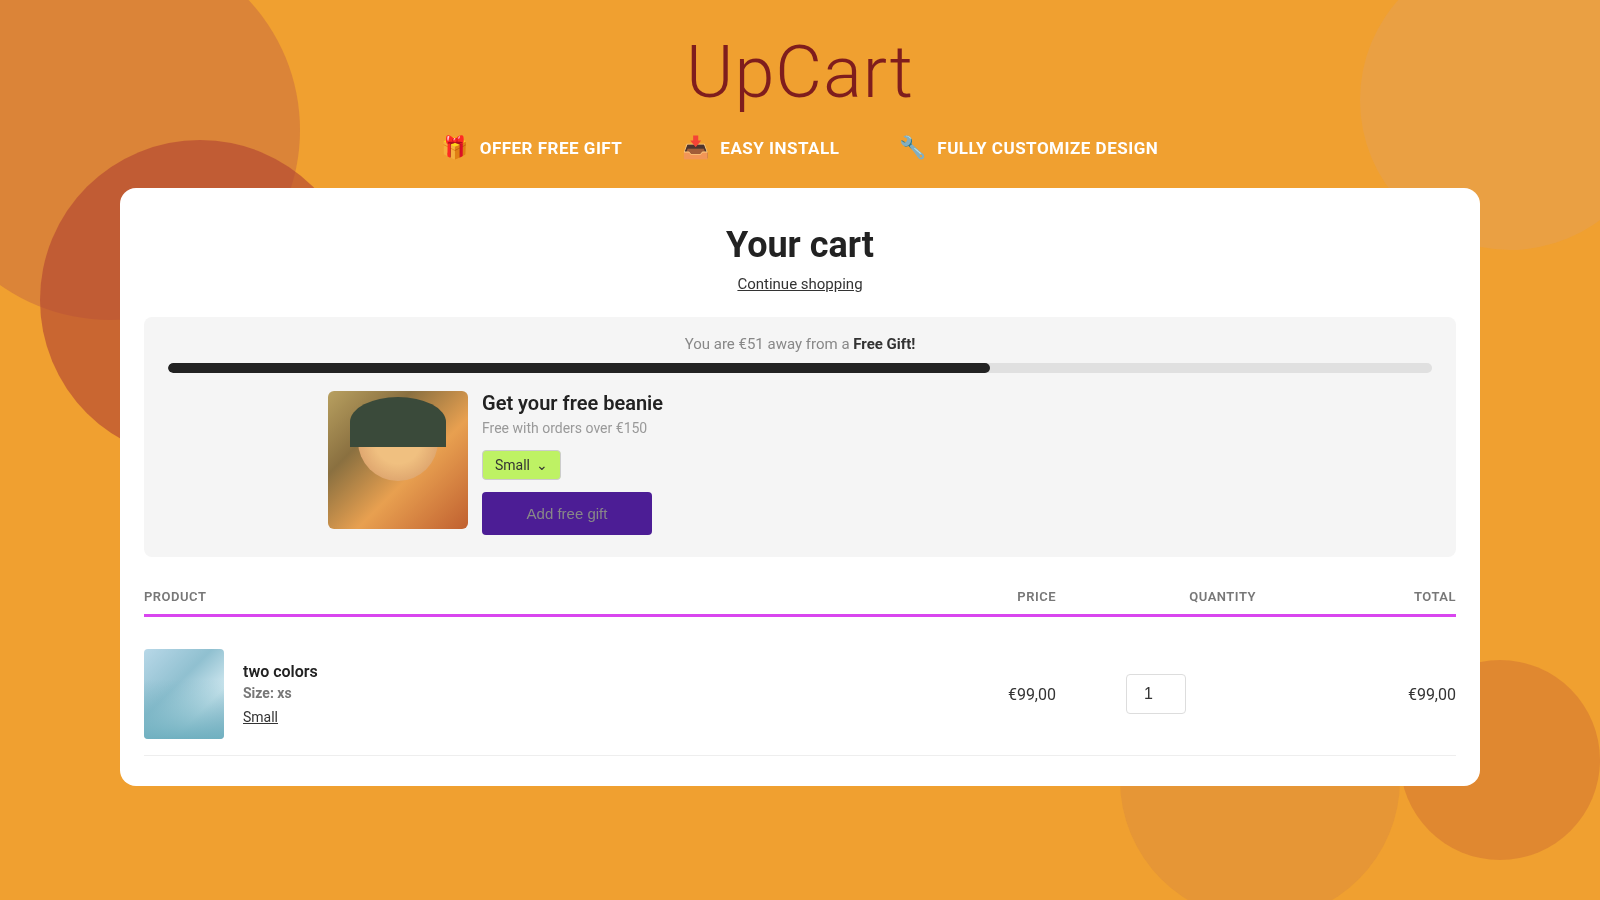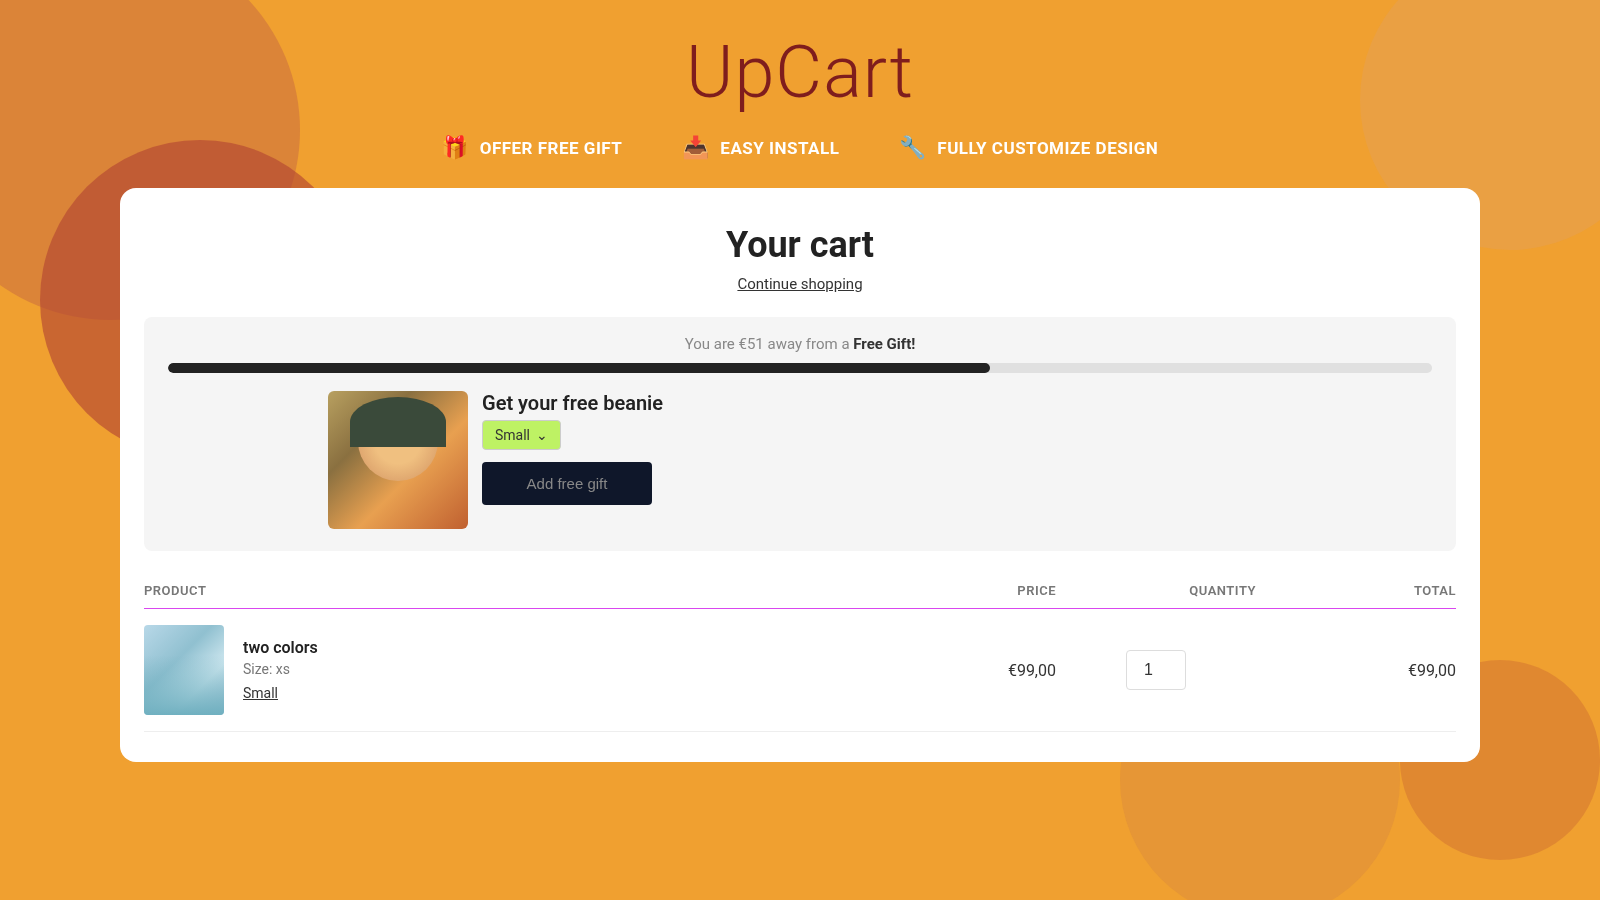--- a/index.html
+++ b/index.html
@@ -191,36 +191,37 @@
       border-radius: 4px;
       padding: 6px 12px;
       font-size: 14px;
       color: #333;
       background: #bef264;
       cursor: pointer;
       margin-bottom: 12px;
     }
     .add-free-btn {
       display: block;
-      background: #0f172a;
+      background: #4c1d95;
       color: #888;
       border: none;
       border-radius: 4px;
       padding: 13px 36px;
       font-size: 15px;
       cursor: not-allowed;
       width: 170px;
     }
 
     
     .cart-table-header {
       display: grid;
       grid-template-columns: 1fr 200px 200px 200px;
-      border-bottom: 1px solid #d946ef;
+      border-bottom: 3px solid #d946ef;
       padding-bottom: 10px;
+      margin-bottom: 16px;
     }
     .col-header {
       font-size: 13px;
       font-weight: 600;
       color: #777;
       letter-spacing: 0.5px;
       text-transform: uppercase;
     }
     .col-header.right { text-align: right; }
 
@@ -255,20 +256,21 @@
     .product-details h3 {
       font-size: 16px;
       font-weight: 600;
       color: #222;
       margin-bottom: 4px;
     }
     .product-details .size {
       font-size: 14px;
       color: #777;
       margin-bottom: 6px;
+      font-weight: bold;
     }
     .product-details .remove {
       font-size: 14px;
       color: #333;
       text-decoration: underline;
       cursor: pointer;
     }
     .price-cell {
       font-size: 16px;
       color: #333;
@@ -331,20 +333,21 @@
       <span>You are €51 away from a</span>
       <strong>Free Gift!</strong>
     </p>
     <div class="progress-bar-wrap">
       <div class="progress-bar-fill" style="width: 65%;"></div>
     </div>
     <div class="beanie-offer">
       <div class="beanie-img"></div>
       <div class="beanie-info">
         <h3 class="beanie-title">Get your free beanie</h3>
+        <p class="beanie-subtitle">Free with orders over €150</p>
         <div class="size-select">
           <span>Small</span>
           <span>⌄</span>
         </div>
         <button class="add-free-btn">Add free gift</button>
       </div>
     </div>
   </div>
 
   <div class="cart-table-header">

